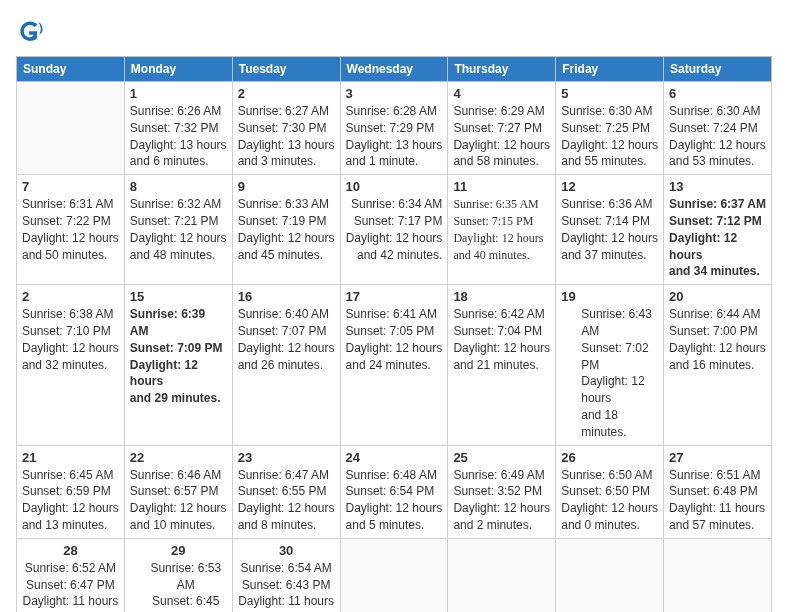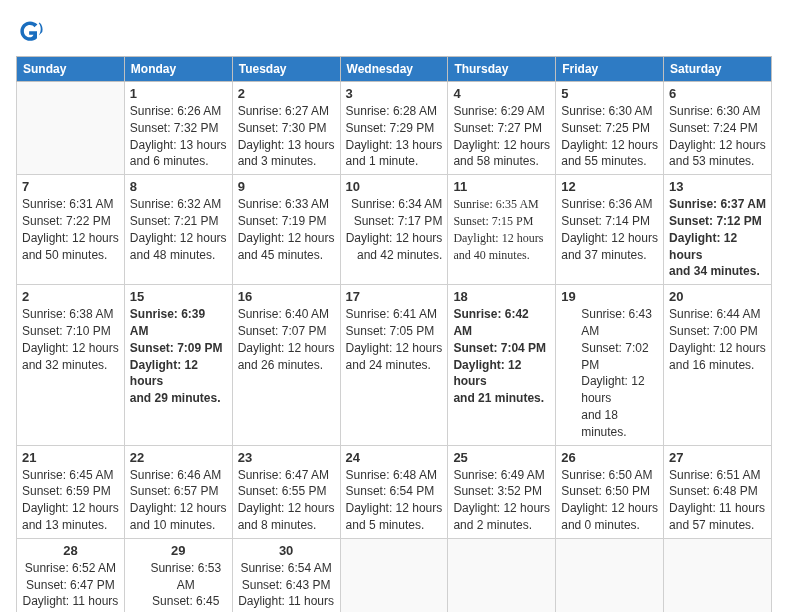--- a/index.html
+++ b/index.html
@@ -251,21 +251,21 @@
           </td>
           <td>
             <div class="day-number">17</div>
             <div class="day-info" style="white-space: pre-line;">Sunrise: 6:41 AM
 Sunset: 7:05 PM
 Daylight: 12 hours
 and 24 minutes.</div>
           </td>
           <td>
             <div class="day-number">18</div>
-            <div class="day-info" style="white-space: pre-line; font-weight: bold;">Sunrise: 6:42 AM
+            <div class="day-info" style="white-space: pre-line;">Sunrise: 6:42 AM
 Sunset: 7:04 PM
 Daylight: 12 hours
 and 21 minutes.</div>
           </td>
           <td>
             <div class="day-number">19</div>
             <div class="day-info" style="white-space: pre-line; margin-left: 20px;">Sunrise: 6:43 AM
 Sunset: 7:02 PM
 Daylight: 12 hours
 and 18 minutes.</div>

